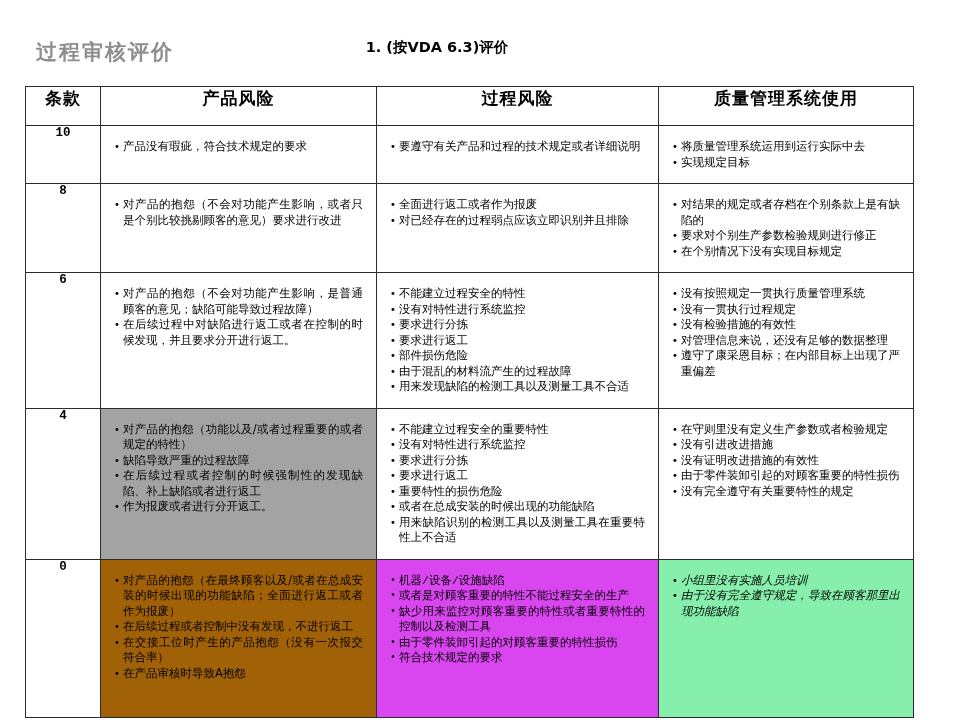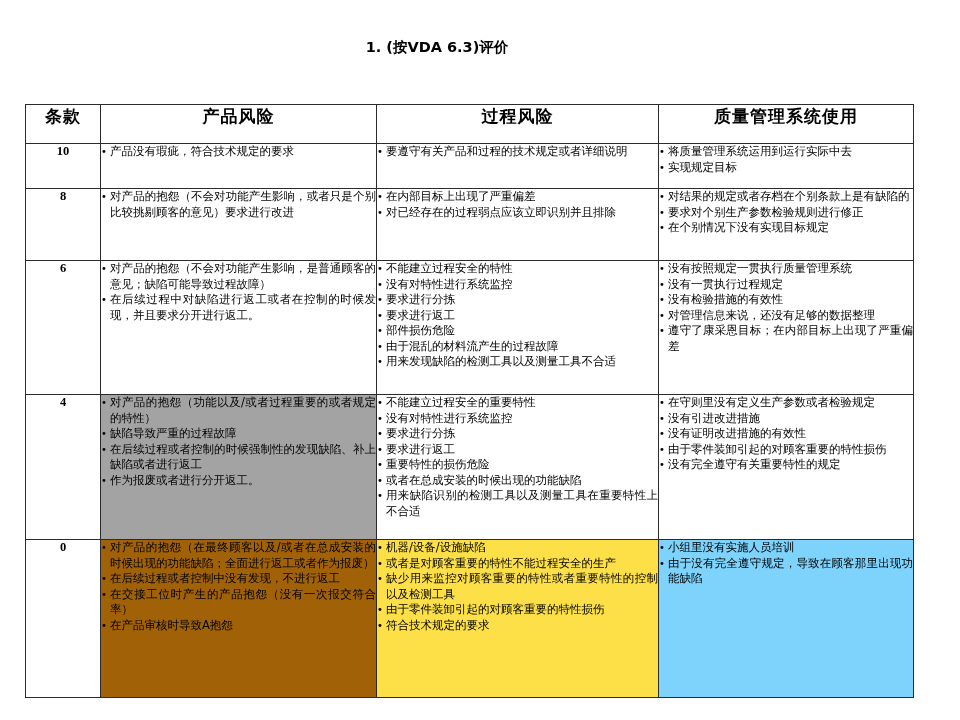--- a/index.html
+++ b/index.html
@@ -52,21 +52,21 @@
     letter-spacing: 0px;
     padding-right: 86px;
     box-sizing: border-box;
     white-space: nowrap;
   }
 
   
   .table-wrap {
     position: absolute;
     left: 25px;
-    top: 104px;
+    top: 86px;
     width: 888px;
   }
 
   table.matrix {
     border-collapse: collapse;
     width: 888px;
     table-layout: fixed;
     background: #ffffff;
   }
 
@@ -94,37 +94,37 @@
     color: #000000;
     letter-spacing: 1px;
   }
 
   
   td.score {
     text-align: center;
     vertical-align: top;
     font-size: 12.5px;
     font-weight: 700;
-    font-family: Liberation Serif, serif;
+    font-family: Liberation Mono, monospace;
     color: #000000;
     padding-top: 8px;
   }
 
   
   td.content {
     padding: 5px 6px 6px 6px;
   }
 
   td.hl {
     background: #ffff00;
   }
 
   ul.bullets {
     list-style: none;
-    margin: 0;
+    margin: 13px;
     padding: 0;
   }
 
   ul.bullets li {
     position: relative;
     padding-left: 9px;
     margin: 0 0 0 0;
     font-size: 11.5px;
     line-height: 15.5px;
     color: #000000;
@@ -147,20 +147,21 @@
   tr.r6  td { height: 133px; }
   tr.r4  td { height: 144px; }
   tr.r0  td { height: 157px; }
 </style>
 </head>
 <body>
 
 <div class="page">
 
   <div class="header-zone">
+    <div class="doc-title">过程审核评价</div>
     <div class="section-title">1. (按VDA 6.3)评价</div>
   </div>
 
   <div class="table-wrap">
     <table class="matrix">
       <colgroup>
         <col class="c-score">
         <col class="c-prod">
         <col class="c-proc">
         <col class="c-qms">
@@ -197,21 +198,21 @@
 
         <tr class="r8">
           <td class="score">8</td>
           <td class="content">
             <ul class="bullets">
                 <li>对产品的抱怨（不会对功能产生影响，或者只是个别比较挑剔顾客的意见）要求进行改进</li>
               </ul>
           </td>
           <td class="content">
             <ul class="bullets">
-                <li>在内部目标上出现了严重偏差</li>
+                <li>全面进行返工或者作为报废</li>
                 <li>对已经存在的过程弱点应该立即识别并且排除</li>
               </ul>
           </td>
           <td class="content">
             <ul class="bullets">
                 <li>对结果的规定或者存档在个别条款上是有缺陷的</li>
                 <li>要求对个别生产参数检验规则进行修正</li>
                 <li>在个别情况下没有实现目标规定</li>
               </ul>
           </td>
@@ -282,30 +283,30 @@
         <tr class="r0">
           <td class="score">0</td>
           <td class="content hl" style="background: #a16207;">
             <ul class="bullets">
                 <li>对产品的抱怨（在最终顾客以及/或者在总成安装的时候出现的功能缺陷；全面进行返工或者作为报废）</li>
                 <li>在后续过程或者控制中没有发现，不进行返工</li>
                 <li>在交接工位时产生的产品抱怨（没有一次报交符合率）</li>
                 <li>在产品审核时导致A抱怨</li>
               </ul>
           </td>
-          <td class="content hl" style="background: #fde047;">
+          <td class="content hl" style="background: #d946ef; font-family: Liberation Mono, monospace;">
             <ul class="bullets">
                 <li>机器/设备/设施缺陷</li>
                 <li>或者是对顾客重要的特性不能过程安全的生产</li>
                 <li>缺少用来监控对顾客重要的特性或者重要特性的控制以及检测工具</li>
                 <li>由于零件装卸引起的对顾客重要的特性损伤</li>
                 <li>符合技术规定的要求</li>
               </ul>
           </td>
-          <td class="content hl" style="background: #7dd3fc;">
+          <td class="content hl" style="background: #86efac; font-style: italic;">
             <ul class="bullets">
                 <li>小组里没有实施人员培训</li>
                 <li>由于没有完全遵守规定，导致在顾客那里出现功能缺陷</li>
               </ul>
           </td>
         </tr>
 
       </tbody>
     </table>
   </div>

